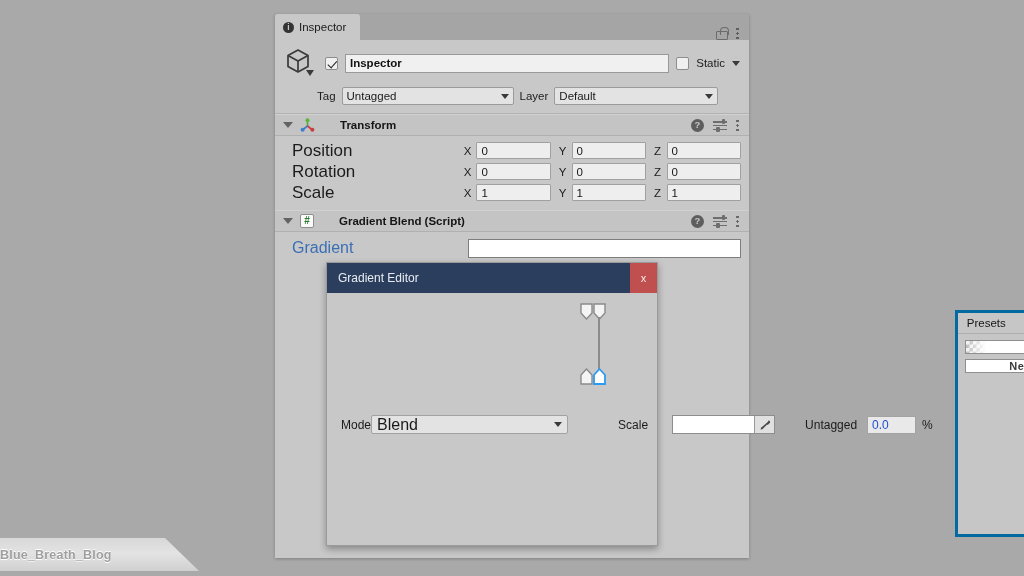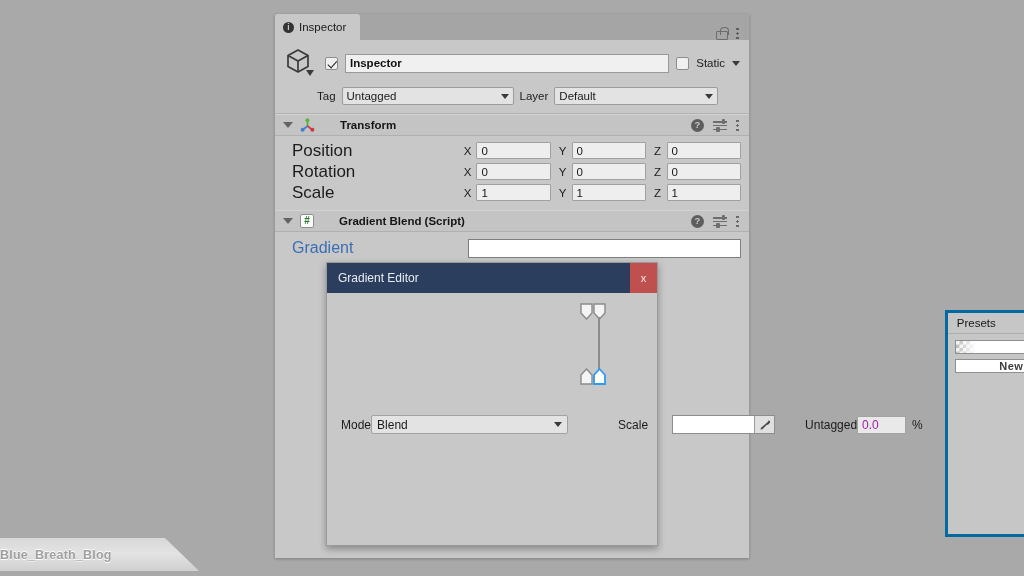--- a/index.html
+++ b/index.html
@@ -215,21 +215,21 @@
 
   .mode-row {
     display: flex; align-items: center;
     padding: 11px 14px 0 14px;
   }
   .mode-lbl { font-size: 12px; color: #1b1b1b; }
   .mode-dd {
     margin-left: auto; width: 197px; height: 19px;
     background: #e3e3e3; border: 1px solid #a2a2a2; border-radius: 2px;
     display: flex; align-items: center; padding: 0 5px;
-    font-size: 12px; color: #1a1a1a;
+    font-size: 16px; color: #1a1a1a;
   }
   .mode-dd .arr { margin-left: auto; }
 
   
   .grad-area {
     position: relative;
     margin: 10px 11px 0 11px;
     height: 82px;
   }
   .grad-strip {
@@ -259,24 +259,25 @@
     border: 1px solid #8d8d8d;
     display: flex; align-items: center; justify-content: flex-end;
   }
   .eyedrop {
     width: 20px; height: 17px;
     background: #e0e0e0; border-left: 1px solid #9a9a9a;
     display: flex; align-items: center; justify-content: center;
   }
   .loc-lbl { margin-left: 30px; font-size: 12px; color: #1b1b1b; }
   .loc-field {
+    margin-left: 10px;
     width: 49px; height: 18px;
     background: #e9e9e9; border: 1px solid #a3a3a3;
     display: flex; align-items: center; padding: 0 4px;
-    font-size: 12px; color: #a21caf;
+    font-size: 12px; color: #1d4ed8;
   }
   .pct { margin-left: 6px; font-size: 12px; color: #1b1b1b; }
 
   
   .presets-box {
     margin: 17px 8px 8px 8px;
     flex: 1;
     background: #c6c6c6;
     border: 3px solid #0369a1;
     display: flex; flex-direction: column;

